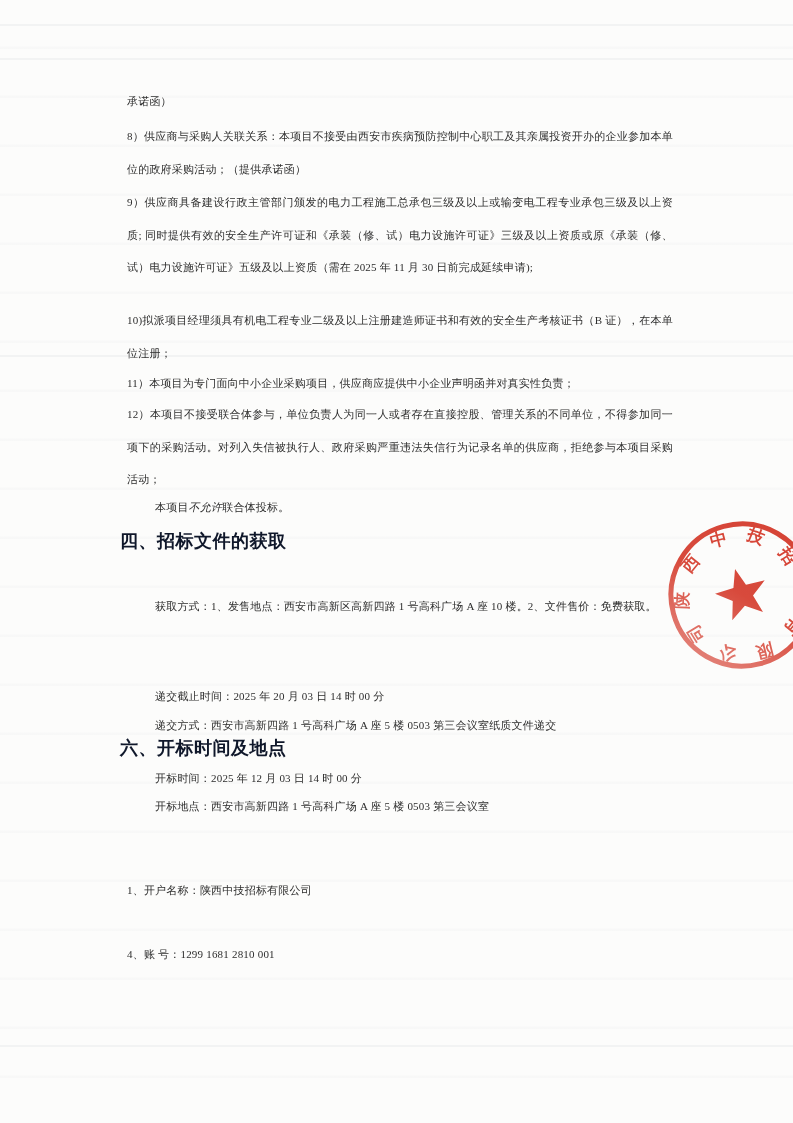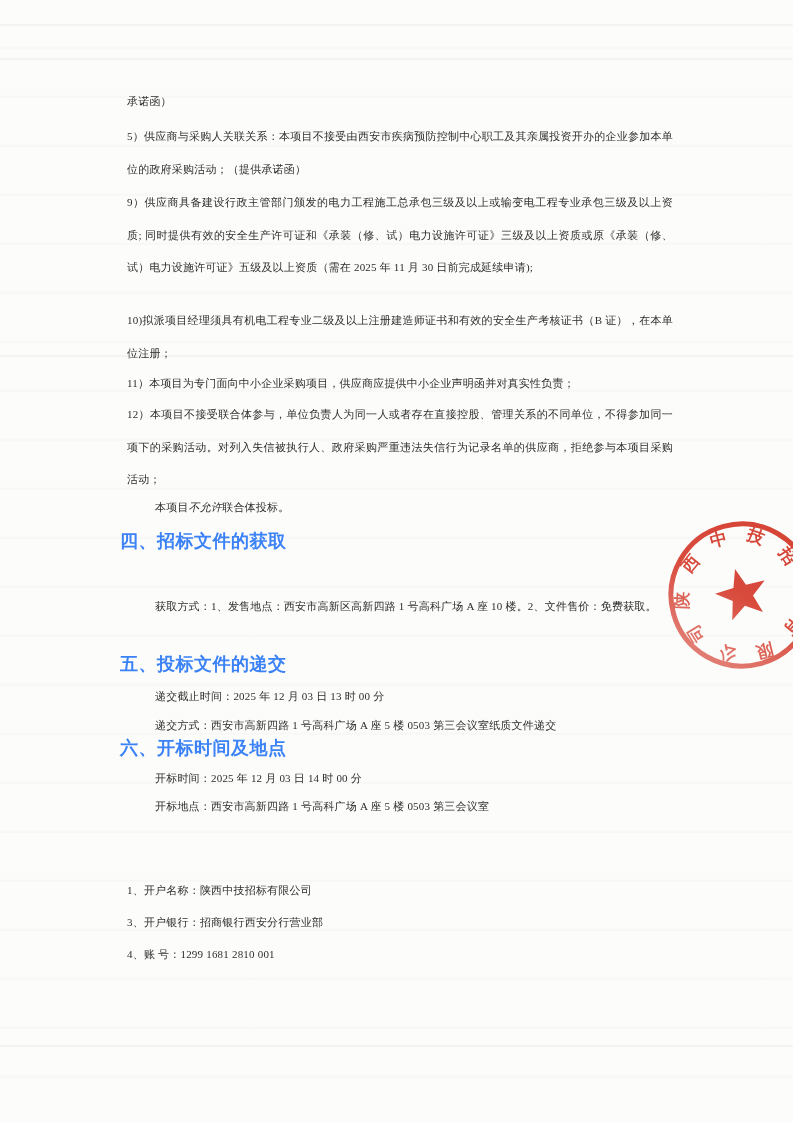--- a/index.html
+++ b/index.html
@@ -31,61 +31,59 @@
     text-align:justify;
     letter-spacing:0.2px;
   }
   .single{text-align:left;white-space:nowrap;}
   .ind{text-indent:28px;}
   .ind-sm{text-indent:24px;}
   .heading{
     position:absolute;
     left:120px;width:553px;
     font-size:18px;line-height:24px;
-    font-weight:bold;color:#3b82f6;
+    font-weight:bold;color:#0f172a;
     letter-spacing:0.5px;
     white-space:nowrap;text-align:left;
   }
   .emph{font-style:italic;font-family:Liberation Mono, monospace;}
   .seal{position:absolute;left:654px;top:507px;width:176px;height:176px;pointer-events:none;}
   .seal text{font-family:"Liberation Serif","DejaVu Serif",serif;font-weight:bold;}
 </style>
 </head>
 <body>
 
 <div class="page">
 
   <div class="streak" style="top:24px"></div>
   <div class="streak" style="top:58px"></div>
   <div class="streak" style="top:355px"></div>
   <div class="streak" style="top:1045px"></div>
 
   <div class="blk single" style="top:85px">承诺函）</div>
 
-  <div class="blk" style="top:120px">5）供应商与采购人关联关系：本项目不接受由西安市疾病预防控制中心职工及其亲属投资开办的企业参加本单位的政府采购活动；（提供承诺函）</div>
+  <div class="blk" style="top:120px">8）供应商与采购人关联关系：本项目不接受由西安市疾病预防控制中心职工及其亲属投资开办的企业参加本单位的政府采购活动；（提供承诺函）</div>
   <div class="blk" style="top:186px">9）供应商具备建设行政主管部门颁发的电力工程施工总承包三级及以上或输变电工程专业承包三级及以上资质; 同时提供有效的安全生产许可证和《承装（修、试）电力设施许可证》三级及以上资质或原《承装（修、试）电力设施许可证》五级及以上资质（需在 2025 年 11 月 30 日前完成延续申请);</div>
   <div class="blk" style="top:304px">10)拟派项目经理须具有机电工程专业二级及以上注册建造师证书和有效的安全生产考核证书（B 证），在本单位注册；</div>
   <div class="blk" style="top:367px">11）本项目为专门面向中小企业采购项目，供应商应提供中小企业声明函并对真实性负责；</div>
   <div class="blk" style="top:398px">12）本项目不接受联合体参与，单位负责人为同一人或者存在直接控股、管理关系的不同单位，不得参加同一项下的采购活动。对列入失信被执行人、政府采购严重违法失信行为记录名单的供应商，拒绝参与本项目采购活动；</div>
 
   <div class="blk single ind" style="top:491px"><span>本项目</span><span class="emph">不允许</span><span>联合体投标。</span></div>
 
   <div class="heading" style="top:529px">四、招标文件的获取</div>
   <div class="blk ind" style="top:590px">获取方式：1、发售地点：西安市高新区高新四路 1 号高科广场 A 座 10 楼。2、文件售价：免费获取。</div>
 
-  <div class="heading" style="top:652px">五、投标文件的递交</div>
-  <div class="blk single ind" style="top:680px">递交截止时间：2025 年 12 月 03 日  13 时 00 分</div>
+  <div class="blk single ind" style="top:680px">递交截止时间：2025 年 20 月 03 日  14 时 00 分</div>
   <div class="blk single ind" style="top:709px">递交方式：西安市高新四路 1 号高科广场 A 座 5 楼 0503 第三会议室纸质文件递交</div>
 
   <div class="heading" style="top:736px">六、开标时间及地点</div>
   <div class="blk single ind" style="top:762px">开标时间：2025 年 12 月 03 日  14 时 00 分</div>
   <div class="blk single ind" style="top:790px">开标地点：西安市高新四路 1 号高科广场 A 座 5 楼 0503 第三会议室</div>
 
   <div class="blk single" style="top:874px">1、开户名称：陕西中技招标有限公司</div>
-  <div class="blk single" style="top:906px">3、开户银行：招商银行西安分行营业部</div>
   <div class="blk single" style="top:938px">4、账 号：1299 1681 2810 001</div>
 
 
   <svg class="seal" viewBox="0 0 176 176">
     <defs>
       <path id="sealCircle" d="M 34 88 A 54 54 0 0 1 142 88 A 54 54 0 0 1 34 88" fill="none"></path>
       <linearGradient id="sealFadeGrad" x1="1" y1="0" x2="0" y2="1">
         <stop offset="0" stop-color="#ffffff"></stop>
         <stop offset="0.5" stop-color="#f0f0f0"></stop>
         <stop offset="1" stop-color="#7a7a7a"></stop>

